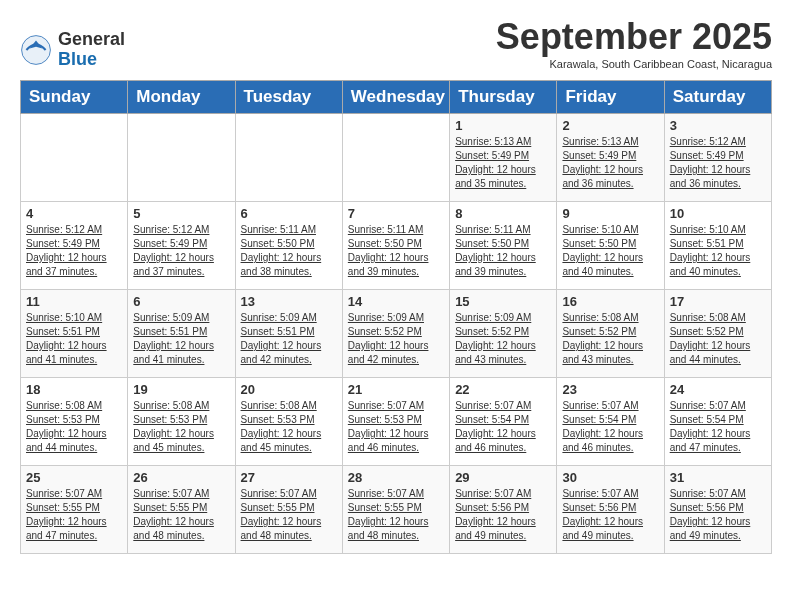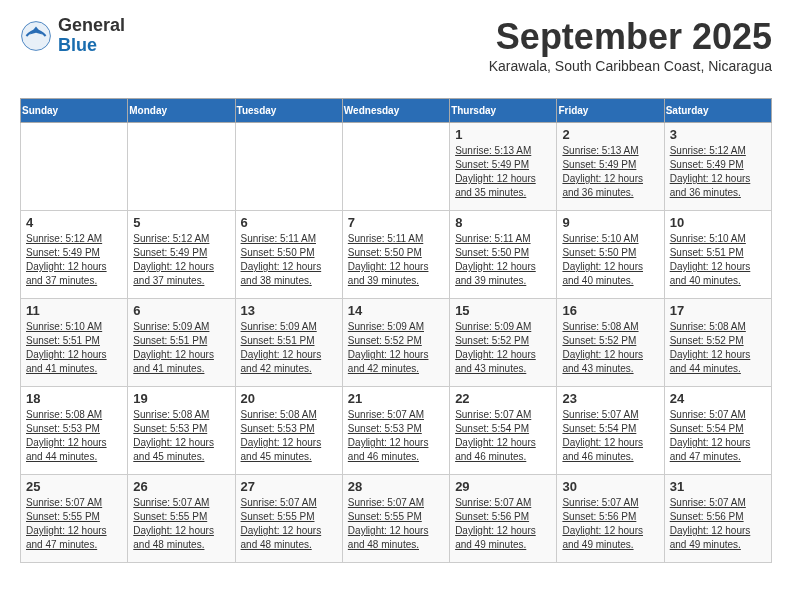--- a/index.html
+++ b/index.html
@@ -6,22 +6,22 @@
     body {
       font-family: Arial, sans-serif;
       background: #fff;
       width: 792px;
       min-height: 612px;
       padding: 16px 20px;
     }
     .header {
       display: flex;
       justify-content: space-between;
-      align-items: flex-start;
-      margin-bottom: 24px;
+      align-items: flex-end;
+      margin-bottom: 10px;
     }
     .logo {
       display: flex;
       align-items: center;
       gap: 6px;
     }
     .logo-text {
       display: flex;
       flex-direction: column;
       line-height: 1.1;
@@ -42,34 +42,34 @@
     }
     .title-block {
       text-align: right;
     }
     .month-title {
       font-size: 36px;
       font-weight: bold;
       color: #333;
     }
     .subtitle {
-      font-size: 14px;
+      font-size: 11px;
       color: #333;
     }
     table {
       width: 100%;
       border-collapse: collapse;
       table-layout: fixed;
     }
     thead tr th {
       background-color: #2a6db5;
       color: #fff;
-      font-size: 10px;
-      font-weight: bold;
-      padding: 6px 1px;
+      font-size: 17px;
+      font-weight: bold;
+      padding: 6px 8px;
       text-align: left;
       border: 1px solid #aaa;
     }
     tbody tr td {
       vertical-align: top;
       border: 1px solid #ccc;
       padding: 4px 5px;
       font-size: 10px;
       color: #333;
       height: 88px;

